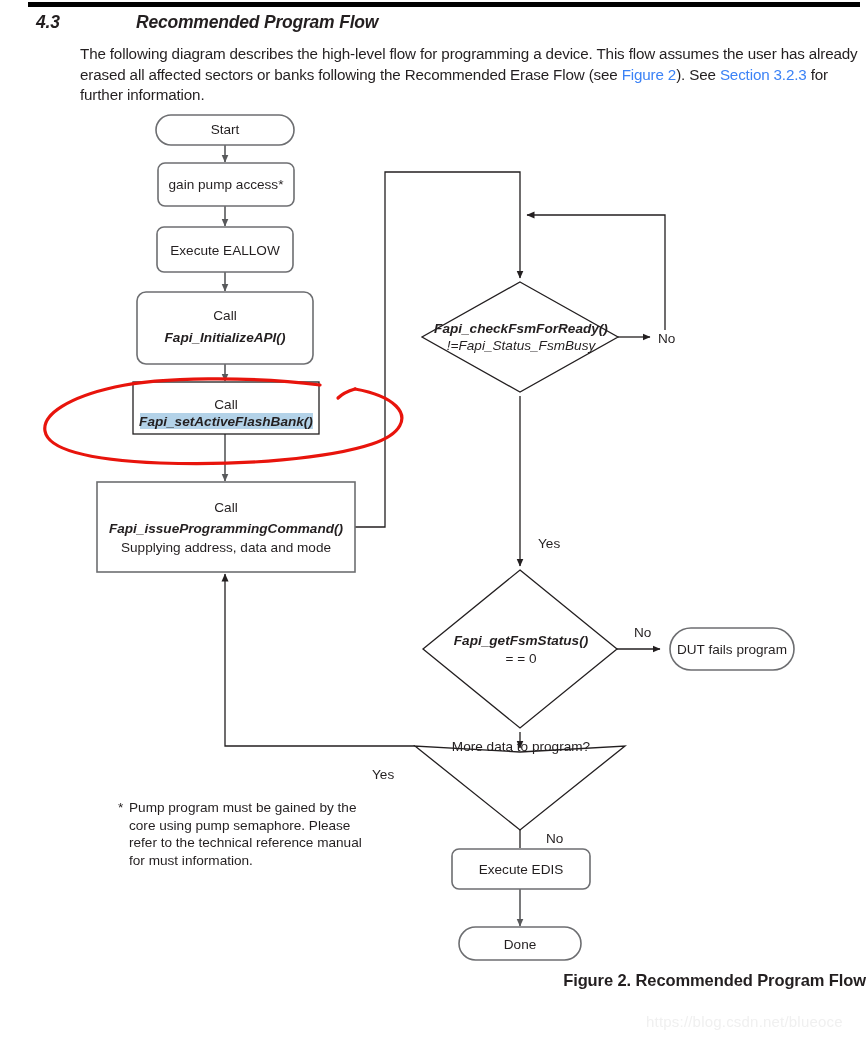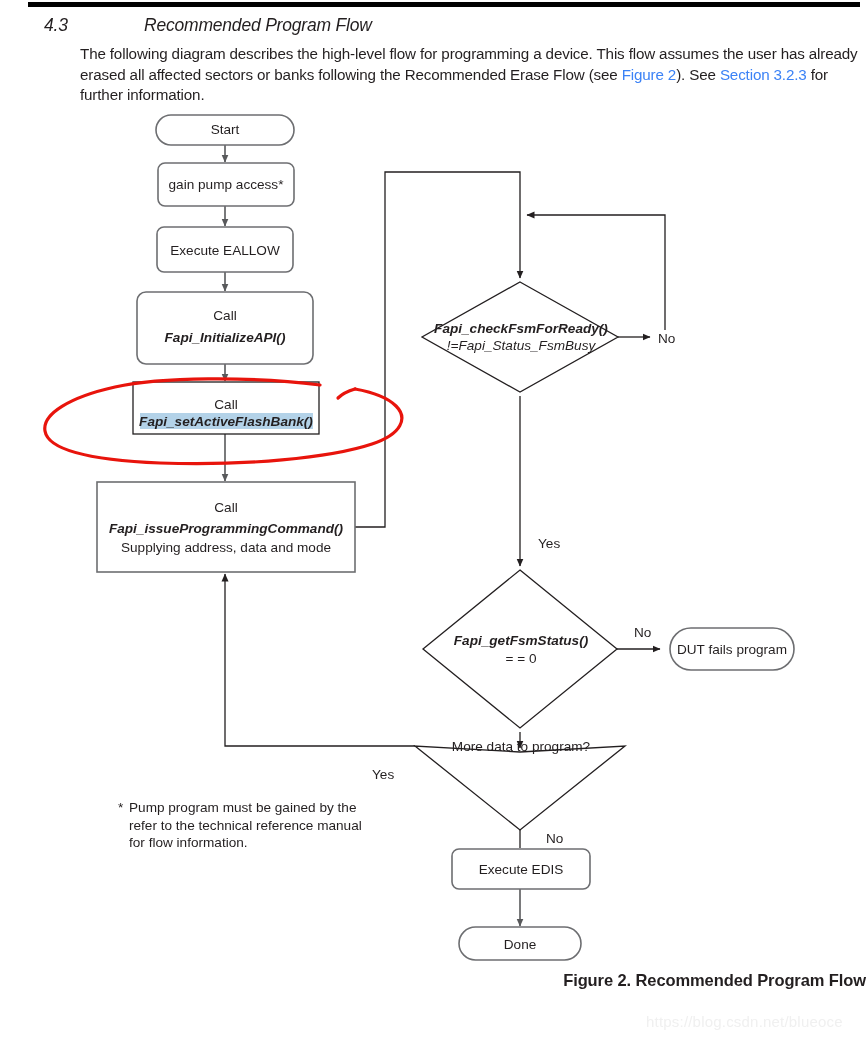--- a/index.html
+++ b/index.html
@@ -22,27 +22,27 @@
     left: 28px;
     top: 2px;
     width: 832px;
     height: 5px;
     background: #000000;
   }
 
   
   #section-heading {
     position: absolute;
-    left: 44px;
+    left: 36px;
     top: 12px;
     width: 820px;
     height: 24px;
     display: flex;
-    align-items: flex-end;
-    font-weight: normal;
+    align-items: flex-start;
+    font-weight: bold;
     font-style: italic;
     font-size: 17.5px;
     letter-spacing: -0.2px;
   }
   #section-number { width: 52px; flex: none; }
   #section-title  { flex: 1; margin-left: 48px; }
 
   
   #intro-paragraph {
     position: absolute;
@@ -287,19 +287,20 @@
              C402,334  408,318  396,306
              C388,298  372,292  355,289"></path>
     <path class="redmark" d="M355,289 C348,291 342,294 338,298"></path>
   </g>
 </svg>
 </div>
 
 <div id="footnote">
   <span class="fn-star">*</span>
   <div>Pump program must be gained by the</div>
+  <div>core using pump semaphore. Please</div>
   <div>refer to the technical reference manual</div>
-  <div>for flow information.</div>
+  <div>for must information.</div>
 </div>
 
 <div id="figure-caption">Figure 2. Recommended Program Flow</div>
 
 <div id="watermark">https://blog.csdn.net/blueoce</div>
 
 </body></html>

